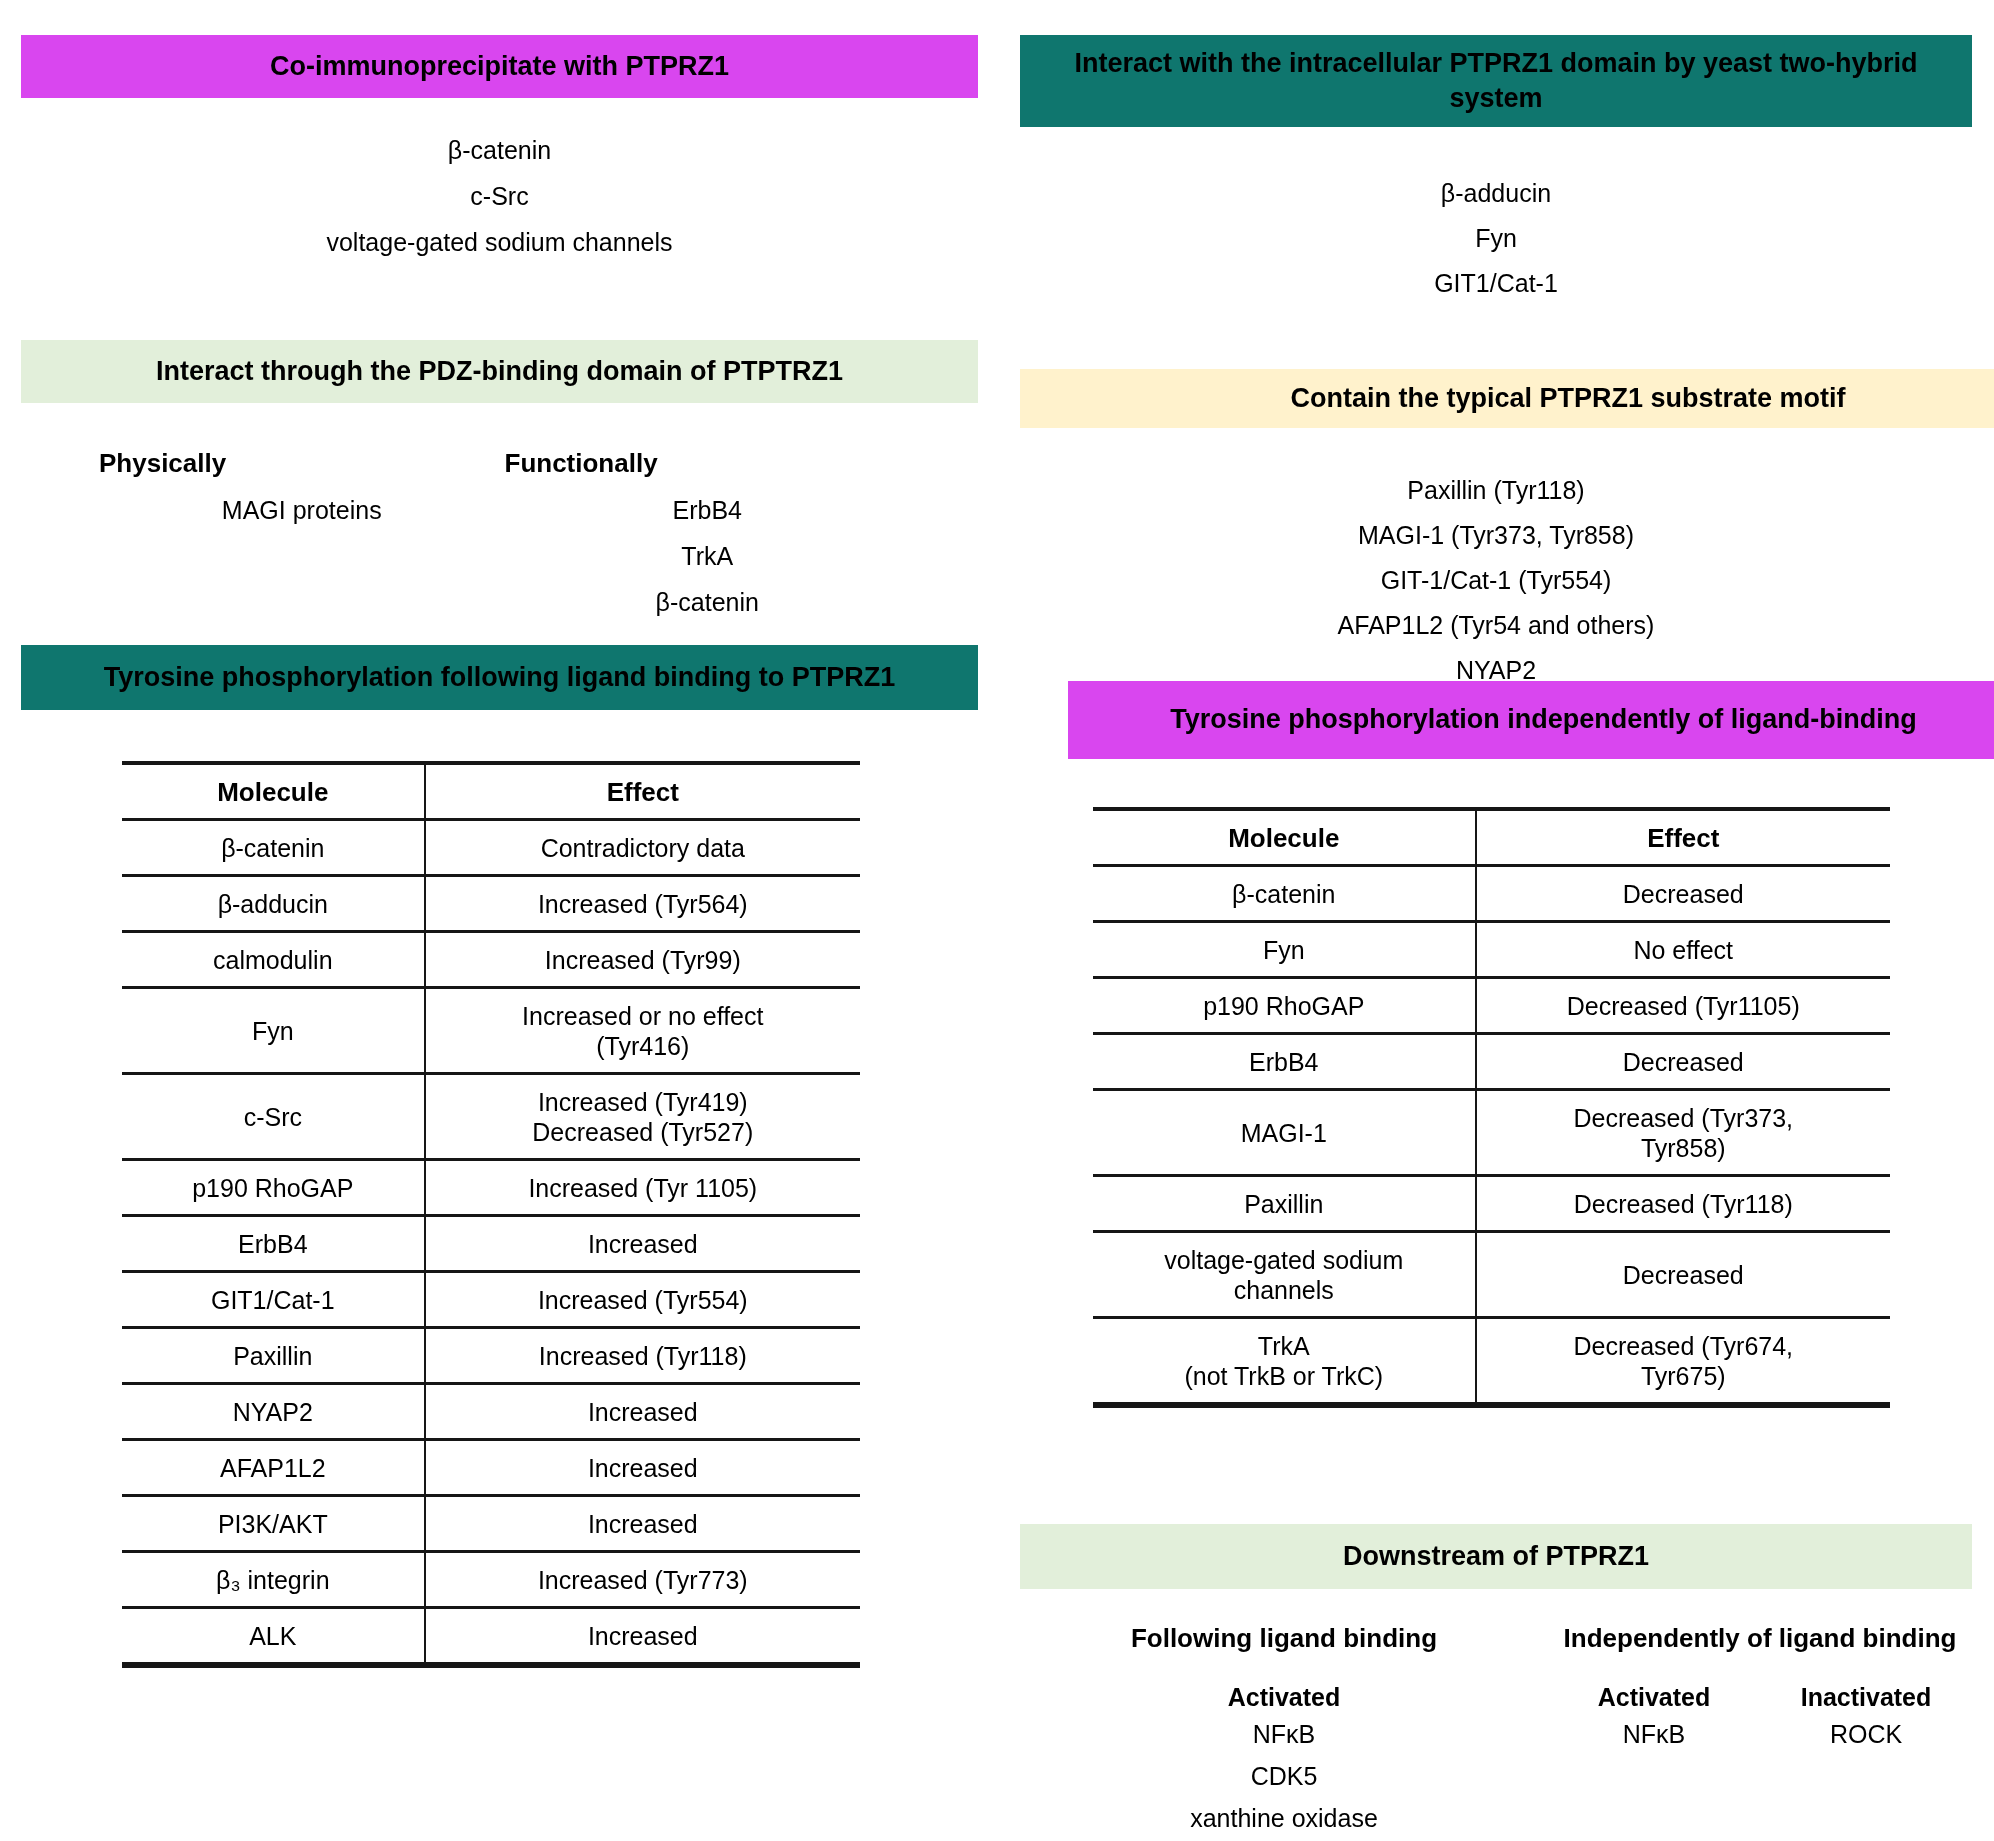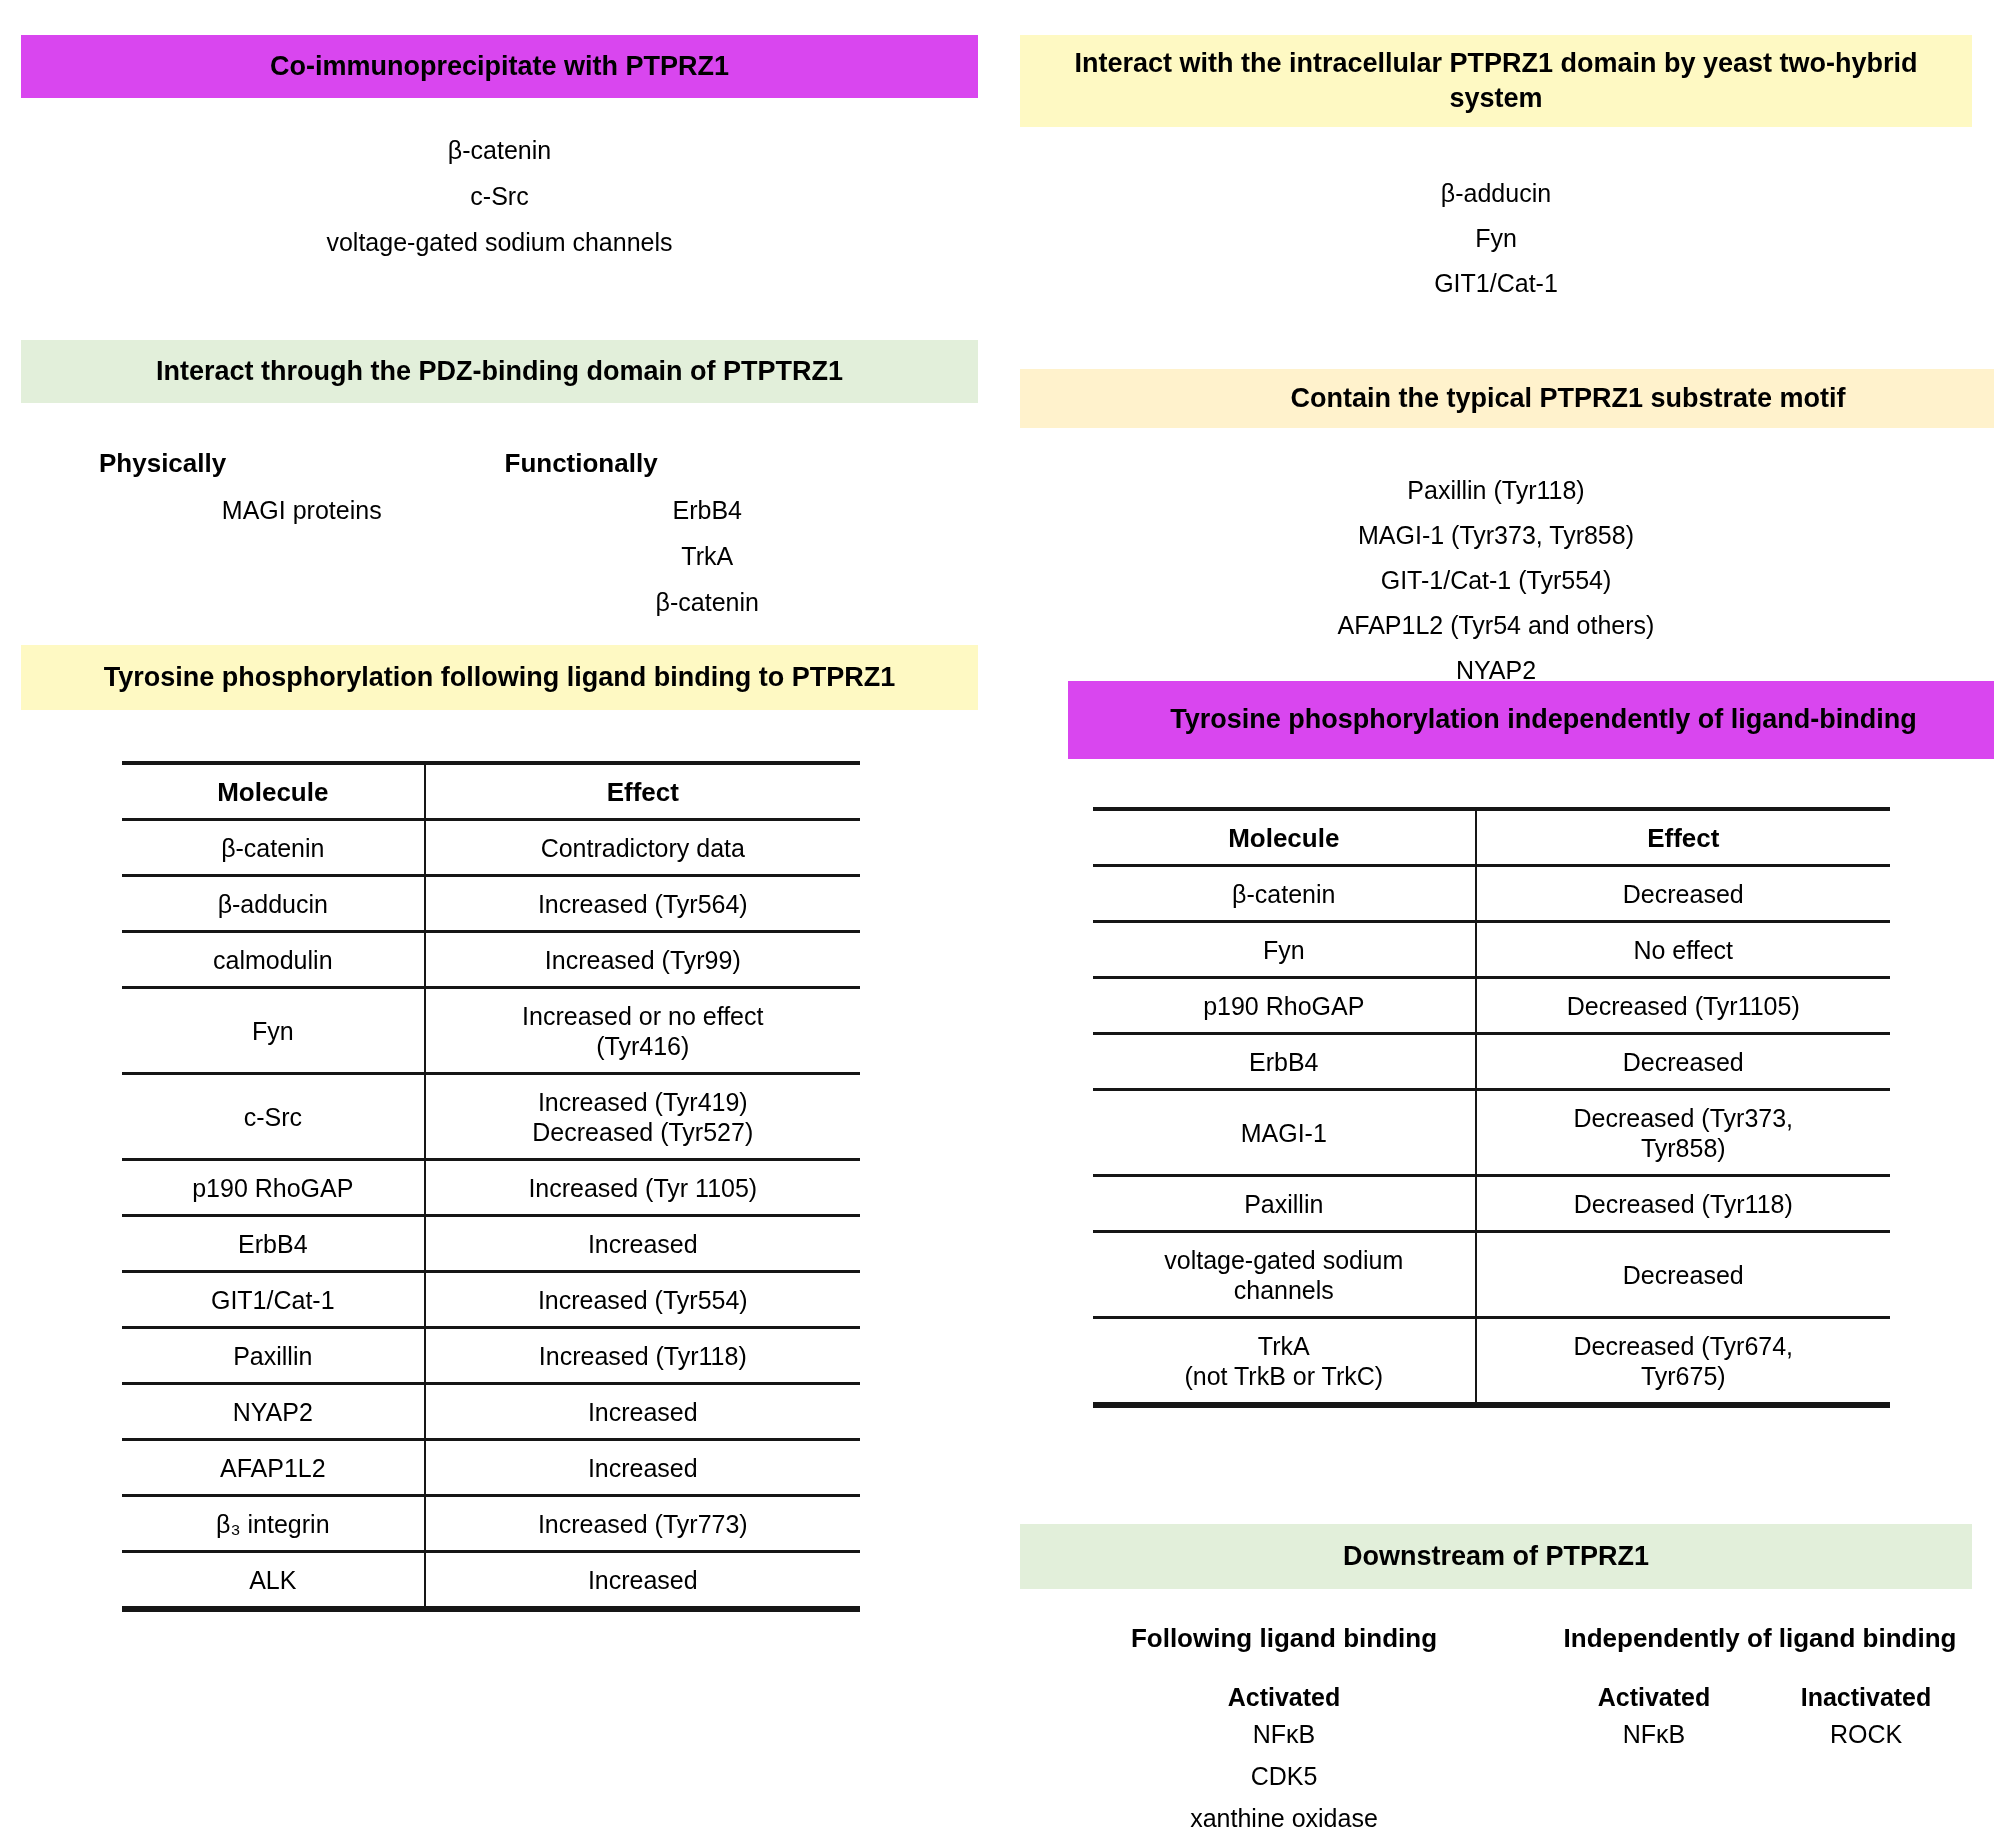--- a/index.html
+++ b/index.html
@@ -1,20 +1,20 @@
 <!DOCTYPE html>
 <html style="font-size:8.4px"><head>
 <meta charset="utf-8">
 <style>
   html,body{margin:0;padding:0;background:#ffffff;}
   .canvas{position:relative;width:1995px;height:1841px;background:#ffffff;overflow:hidden;
           font-family:"Liberation Sans",sans-serif;color:#000;}
   .hdr{position:absolute;text-align:center;font-weight:700;font-size:27px;line-height:1.32;}
   .hdr.peach{background:#d946ef;}
-  .hdr.blue{background:#fef9c3;}
+  .hdr.blue{background:#0f766e;}
   .hdr.green{background:#e2efda;}
   .hdr.yellow{background:#fff2cc;}
   .plist{position:absolute;text-align:center;font-size:25px;}
   .plist .li{line-height:46px;white-space:pre-line;}
   .plist.tight .li{line-height:45px;}
   
   #box-coip{left:21px;top:35px;width:957px;padding:13.6px 0;}
   #list-coip{left:21px;top:127px;width:957px;}
   #box-pdz{left:21px;top:340px;width:957px;padding:13.6px 0;}
   #pdz-cols{position:absolute;left:99px;top:448px;width:811px;display:grid;grid-template-columns:1fr 1fr;}
@@ -136,20 +136,24 @@
         </tr>
       <tr>
           <td>NYAP2</td>
           <td>Increased</td>
         </tr>
       <tr>
           <td>AFAP1L2</td>
           <td>Increased</td>
         </tr>
       <tr>
+          <td>PI3K/AKT</td>
+          <td>Increased</td>
+        </tr>
+      <tr>
           <td>β₃ integrin</td>
           <td>Increased (Tyr773)</td>
         </tr>
       <tr>
           <td>ALK</td>
           <td>Increased</td>
         </tr>
     </tbody>
   </table>
 

